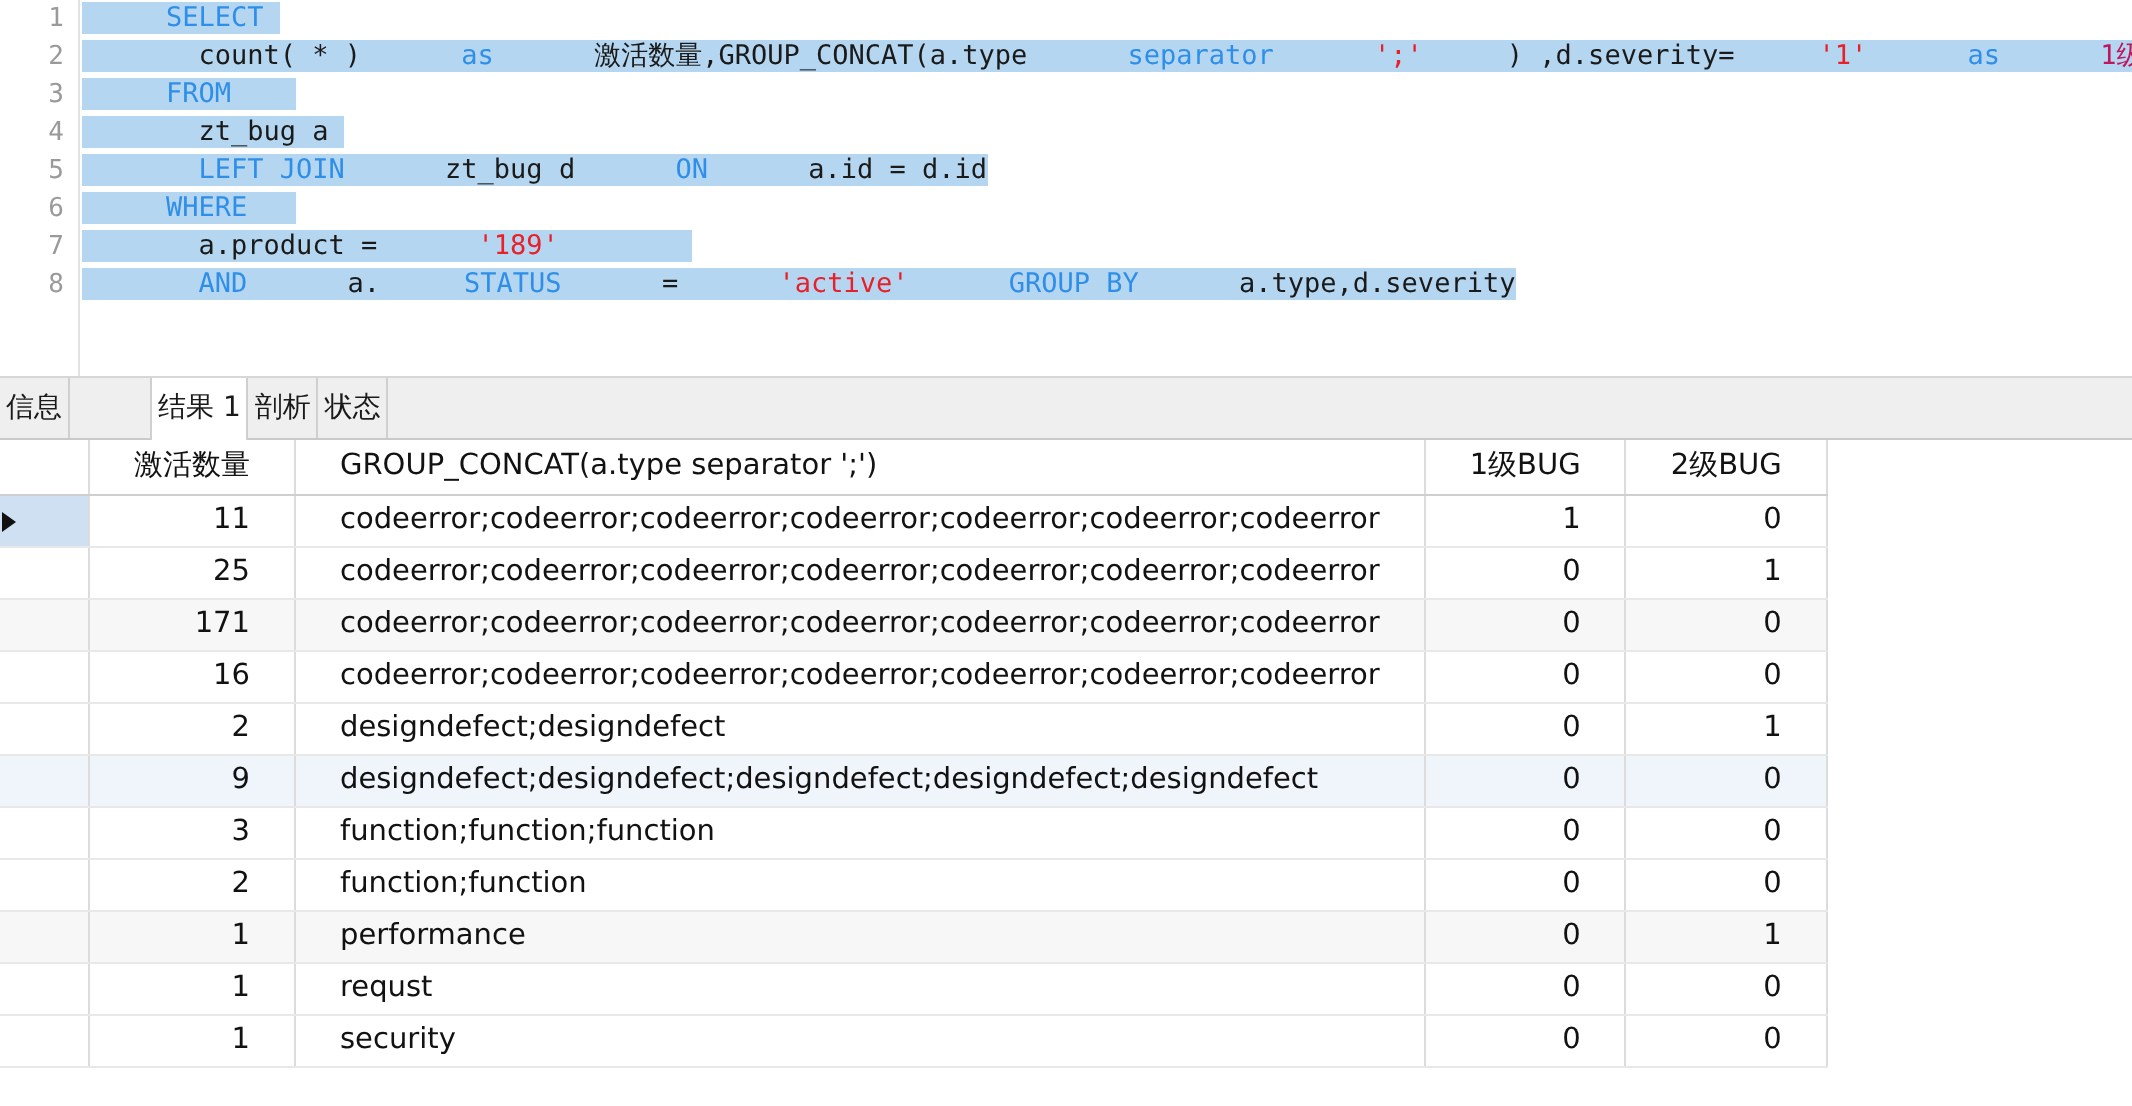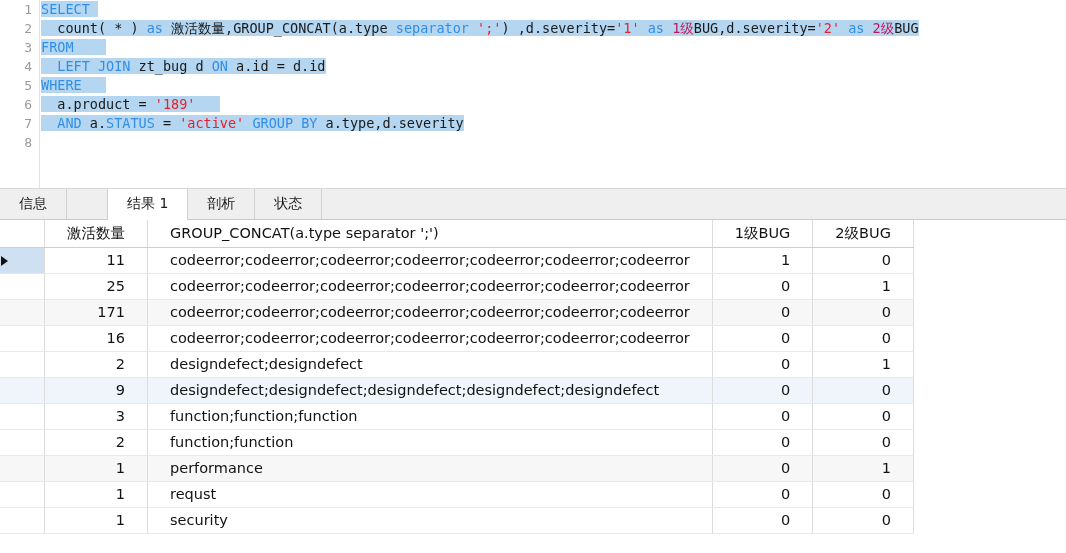--- a/index.html
+++ b/index.html
@@ -52,20 +52,21 @@
     font-size: 13.5px;
   }
   .code-line {
     height: 19px;
     line-height: 19px;
     white-space: pre;
     color: #111111;
   }
   .sel {
     background: #b5d6f0;
+    padding-left: 42px;
   }
   .kw    { color: #2f8fe8; }
   .str   { color: #e8202a; }
   .grn   { color: #be185d; }
   .plain { color: #1a1a1a; }
   .caret {
     display: inline-block;
     width: 0;
     border-left: 1px solid #000;
     height: 14px;
@@ -87,21 +88,21 @@
     border-bottom: 1px solid #c9c9c9;
     box-sizing: border-box;
     display: flex;
     align-items: stretch;
     padding-left: 0;
   }
   .tab {
     display: flex;
     align-items: center;
     justify-content: center;
-    padding: 0 19px;
+    padding: 0 3px;
     font-size: 14px;
     color: #1a1a1a;
     background: #efefef;
     border-right: 1px solid #cfcfcf;
     box-sizing: border-box;
     cursor: default;
     white-space: nowrap;
   }
   .tab.active {
     background: #ffffff;
@@ -201,20 +202,21 @@
     <div class="gutter-num">5</div>
     <div class="gutter-num">6</div>
     <div class="gutter-num">7</div>
     <div class="gutter-num">8</div>
   </div>
 
   <div class="code">
     <div class="code-line"><span class="caret"></span><span class="sel kw">SELECT </span></div>
     <div class="code-line"><span class="sel plain">  count( * ) </span><span class="sel kw">as </span><span class="sel plain">激活数量,GROUP_CONCAT(a.type </span><span class="sel kw">separator </span><span class="sel str">';'</span><span class="sel plain">) ,d.severity=</span><span class="sel str">'1' </span><span class="sel kw">as </span><span class="sel grn">1级</span><span class="sel plain">BUG,d.severity=</span><span class="sel str">'2' </span><span class="sel kw">as </span><span class="sel grn">2级</span><span class="sel plain">BUG</span></div>
     <div class="code-line"><span class="sel kw">FROM    </span></div>
+    <div class="code-line"><span class="sel plain">  zt_bug a </span></div>
     <div class="code-line"><span class="sel kw">  LEFT JOIN </span><span class="sel plain">zt_bug d </span><span class="sel kw">ON </span><span class="sel plain">a.id = d.id</span></div>
     <div class="code-line"><span class="sel kw">WHERE   </span></div>
     <div class="code-line"><span class="sel plain">  a.product = </span><span class="sel str">'189'</span><span class="sel plain">   </span></div>
     <div class="code-line"><span class="sel kw">  AND </span><span class="sel plain">a.</span><span class="sel kw">STATUS </span><span class="sel plain">= </span><span class="sel str">'active' </span><span class="sel kw">GROUP BY </span><span class="sel plain">a.type,d.severity</span></div>
   </div>
 </div>
 
 <div class="editor-bottom-rule"></div>
 
 <div class="tabbar">

